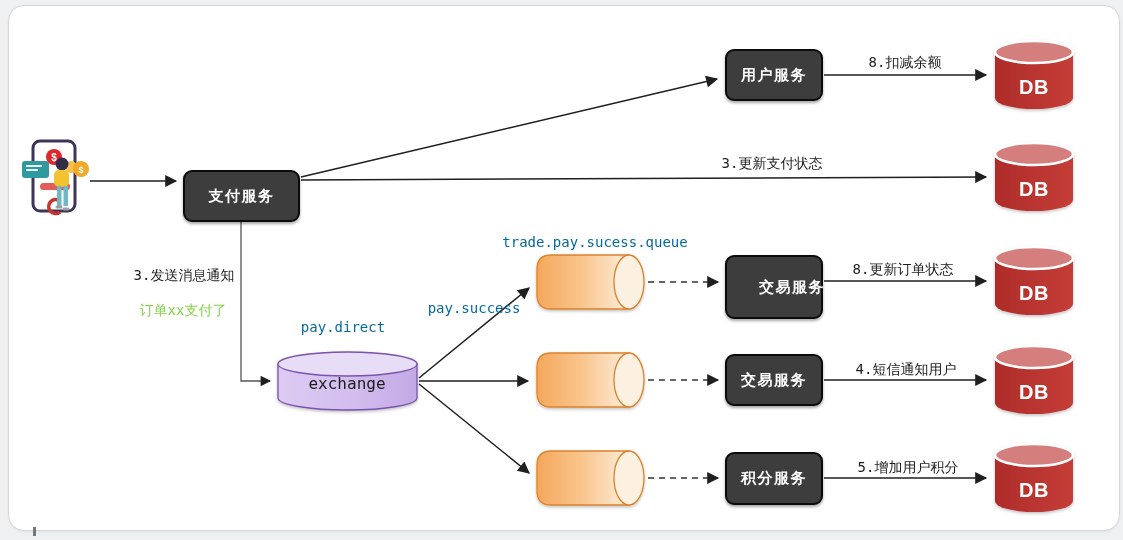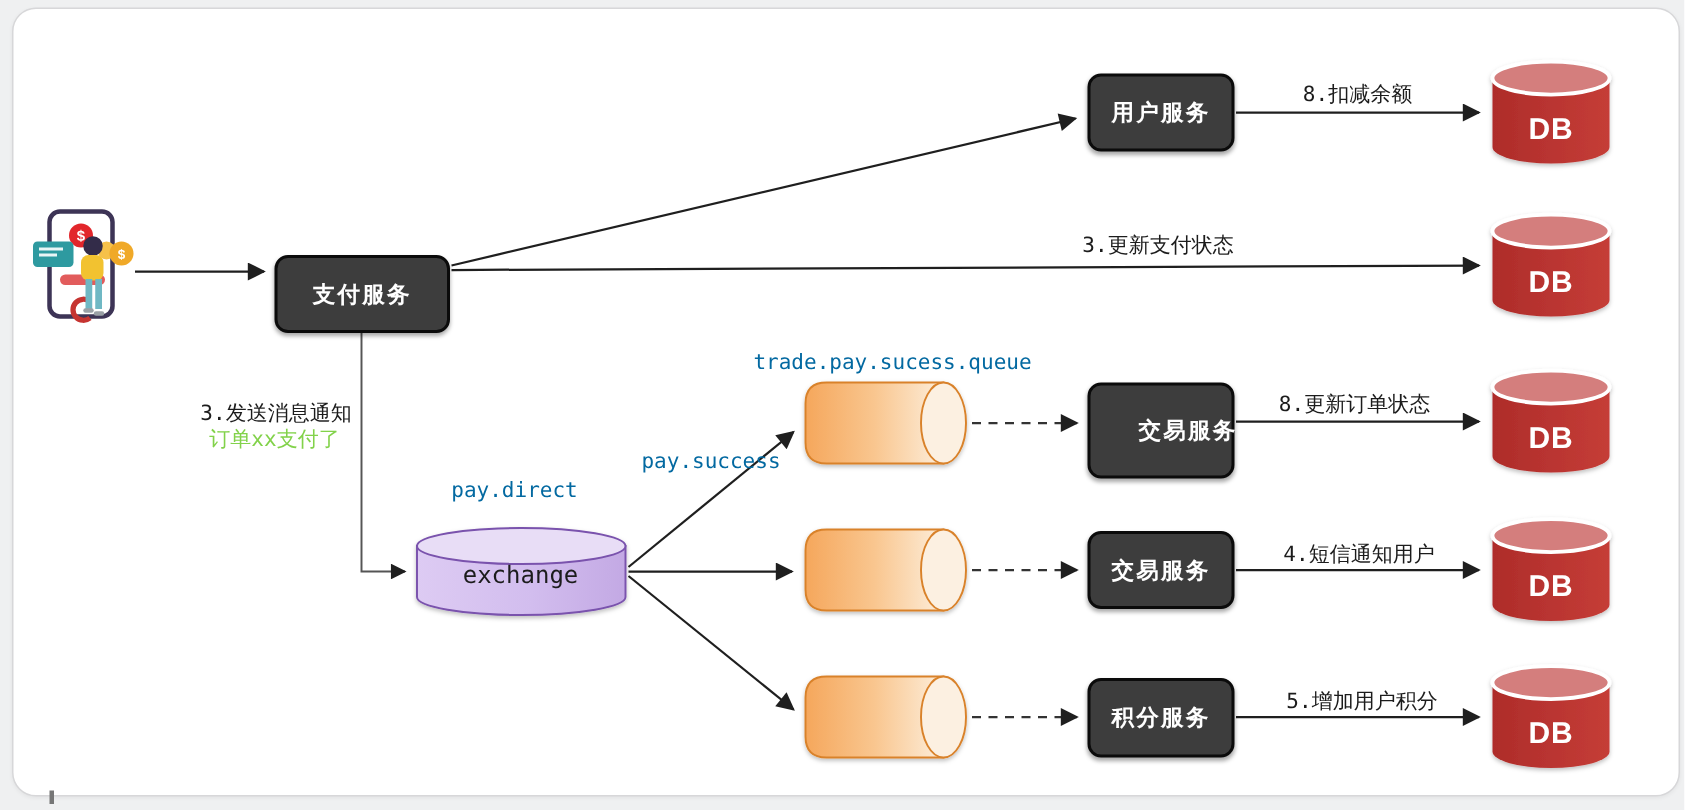--- a/index.html
+++ b/index.html
@@ -19,21 +19,21 @@
     background:#3d3d3d; border:2px solid #0b0b0b; border-radius:9px;
     color:#ffffff; font-weight:bold; font-size:15px; letter-spacing:1.5px;
     box-shadow:0 2px 3px rgba(0,0,0,.35); box-sizing:border-box; white-space:nowrap;
   }
   .lbl {
     position:absolute; transform:translate(-50%,-50%);
     font-size:14px; color:#1c1c1c; white-space:nowrap;
     font-family:"DejaVu Sans Mono","Liberation Sans","DejaVu Sans",sans-serif;
   }
   .mono { font-family:"DejaVu Sans Mono","Liberation Mono",monospace; color:#0369a1; }
-  .green { color:#82d24a; }
+  .green { color:#82d24a;margin-top:18px; }
   .dbtext {
     position:absolute; transform:translate(-50%,-50%);
     color:#ffffff; font-size:20px; font-weight:600; letter-spacing:.5px;
   }
   .extext {
     position:absolute; transform:translate(-50%,-50%);
     font-size:16px; color:#1c1c1c; white-space:nowrap;
     font-family:"DejaVu Sans Mono","Liberation Mono",monospace;
   }
   .tick { position:absolute; left:33px; top:527px; width:3px; height:9px; background:#767676; }

